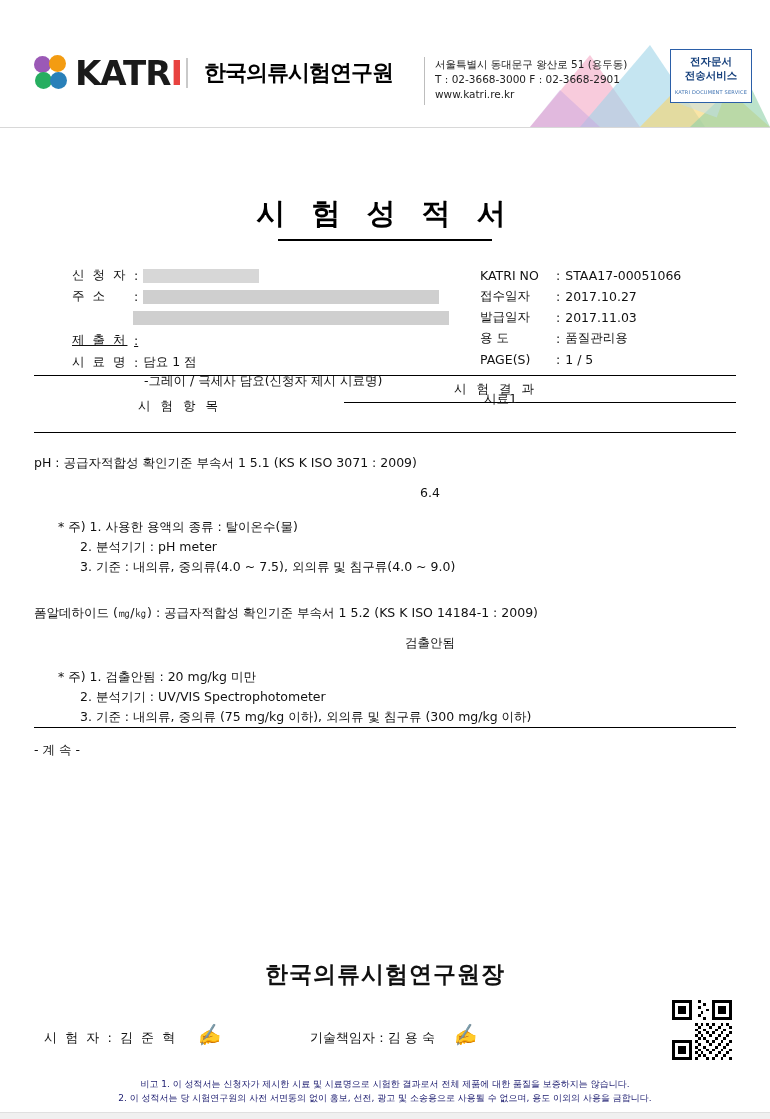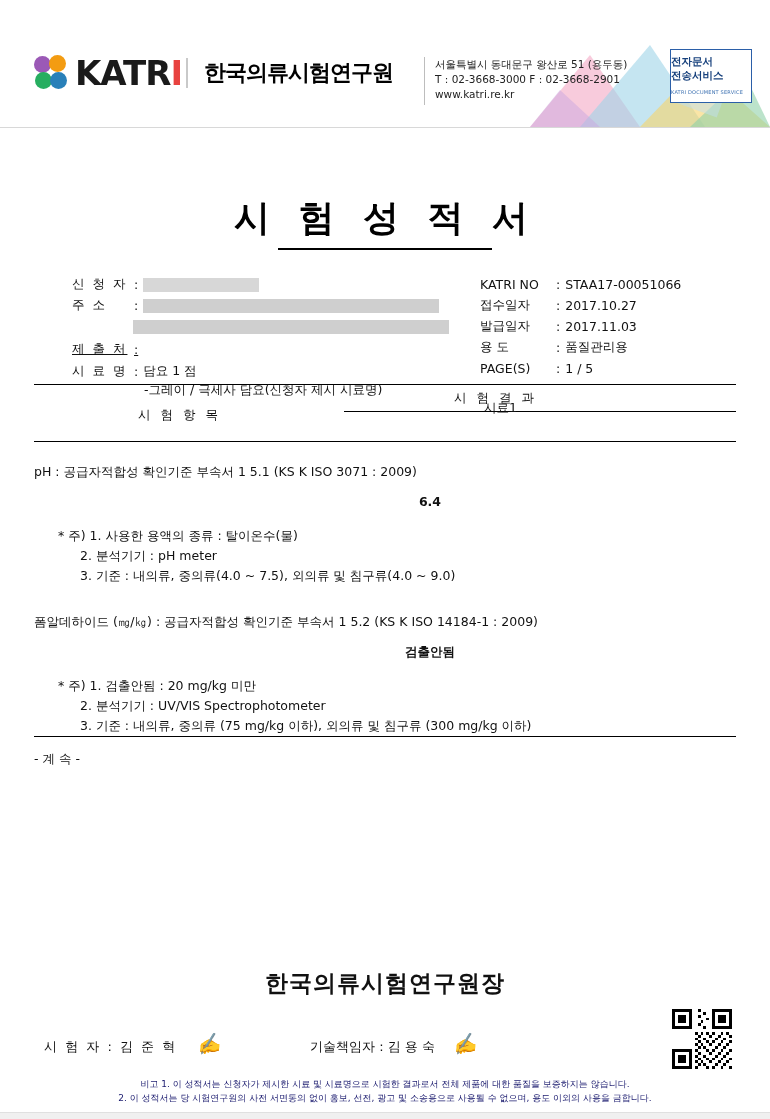--- a/index.html
+++ b/index.html
@@ -92,41 +92,41 @@
     height: 48px;
   }
   .edoc {
     position: absolute;
     right: 18px;
     top: 14px;
     width: 82px;
     height: 54px;
     border: 1px solid #2b5fa8;
     background: #ffffff;
-    text-align: left;
+    text-align: center;
     font-size: 10.5px;
     line-height: 14px;
     color: #16407c;
     font-weight: bold;
     padding-top: 4px;
     box-sizing: border-box;
   }
   .edoc .sub {
     display: block;
     font-size: 5px;
     font-weight: normal;
     color: #3a6fb0;
     letter-spacing: 0.2px;
     margin-top: 3px;
   }
 
   
   .doc-title {
     text-align: center;
-    font-size: 36px;
+    font-size: 29px;
     font-weight: bold;
     letter-spacing: 8px;
     margin-top: 66px;
     color: #000;
     padding-bottom: 5px;
   }
   .title-underline {
     width: 214px;
     height: 2px;
     background: #000;
@@ -220,21 +220,20 @@
     margin: 0 34px;
     padding-top: 16px;
     font-size: 12.5px;
     line-height: 20px;
     min-height: 240px;
   }
   .test-line { margin-top: 4px; }
   .result-value {
     text-align: center;
     margin: 10px 0 0 90px;
-    font-weight: bold;
   }
   .notes {
     margin-top: 14px;
     margin-left: 24px;
   }
   .notes div { line-height: 20px; }
   .note-indent { margin-left: 22px; }
   .block-gap { height: 22px; }
   .continued {
     margin: 0 34px;

